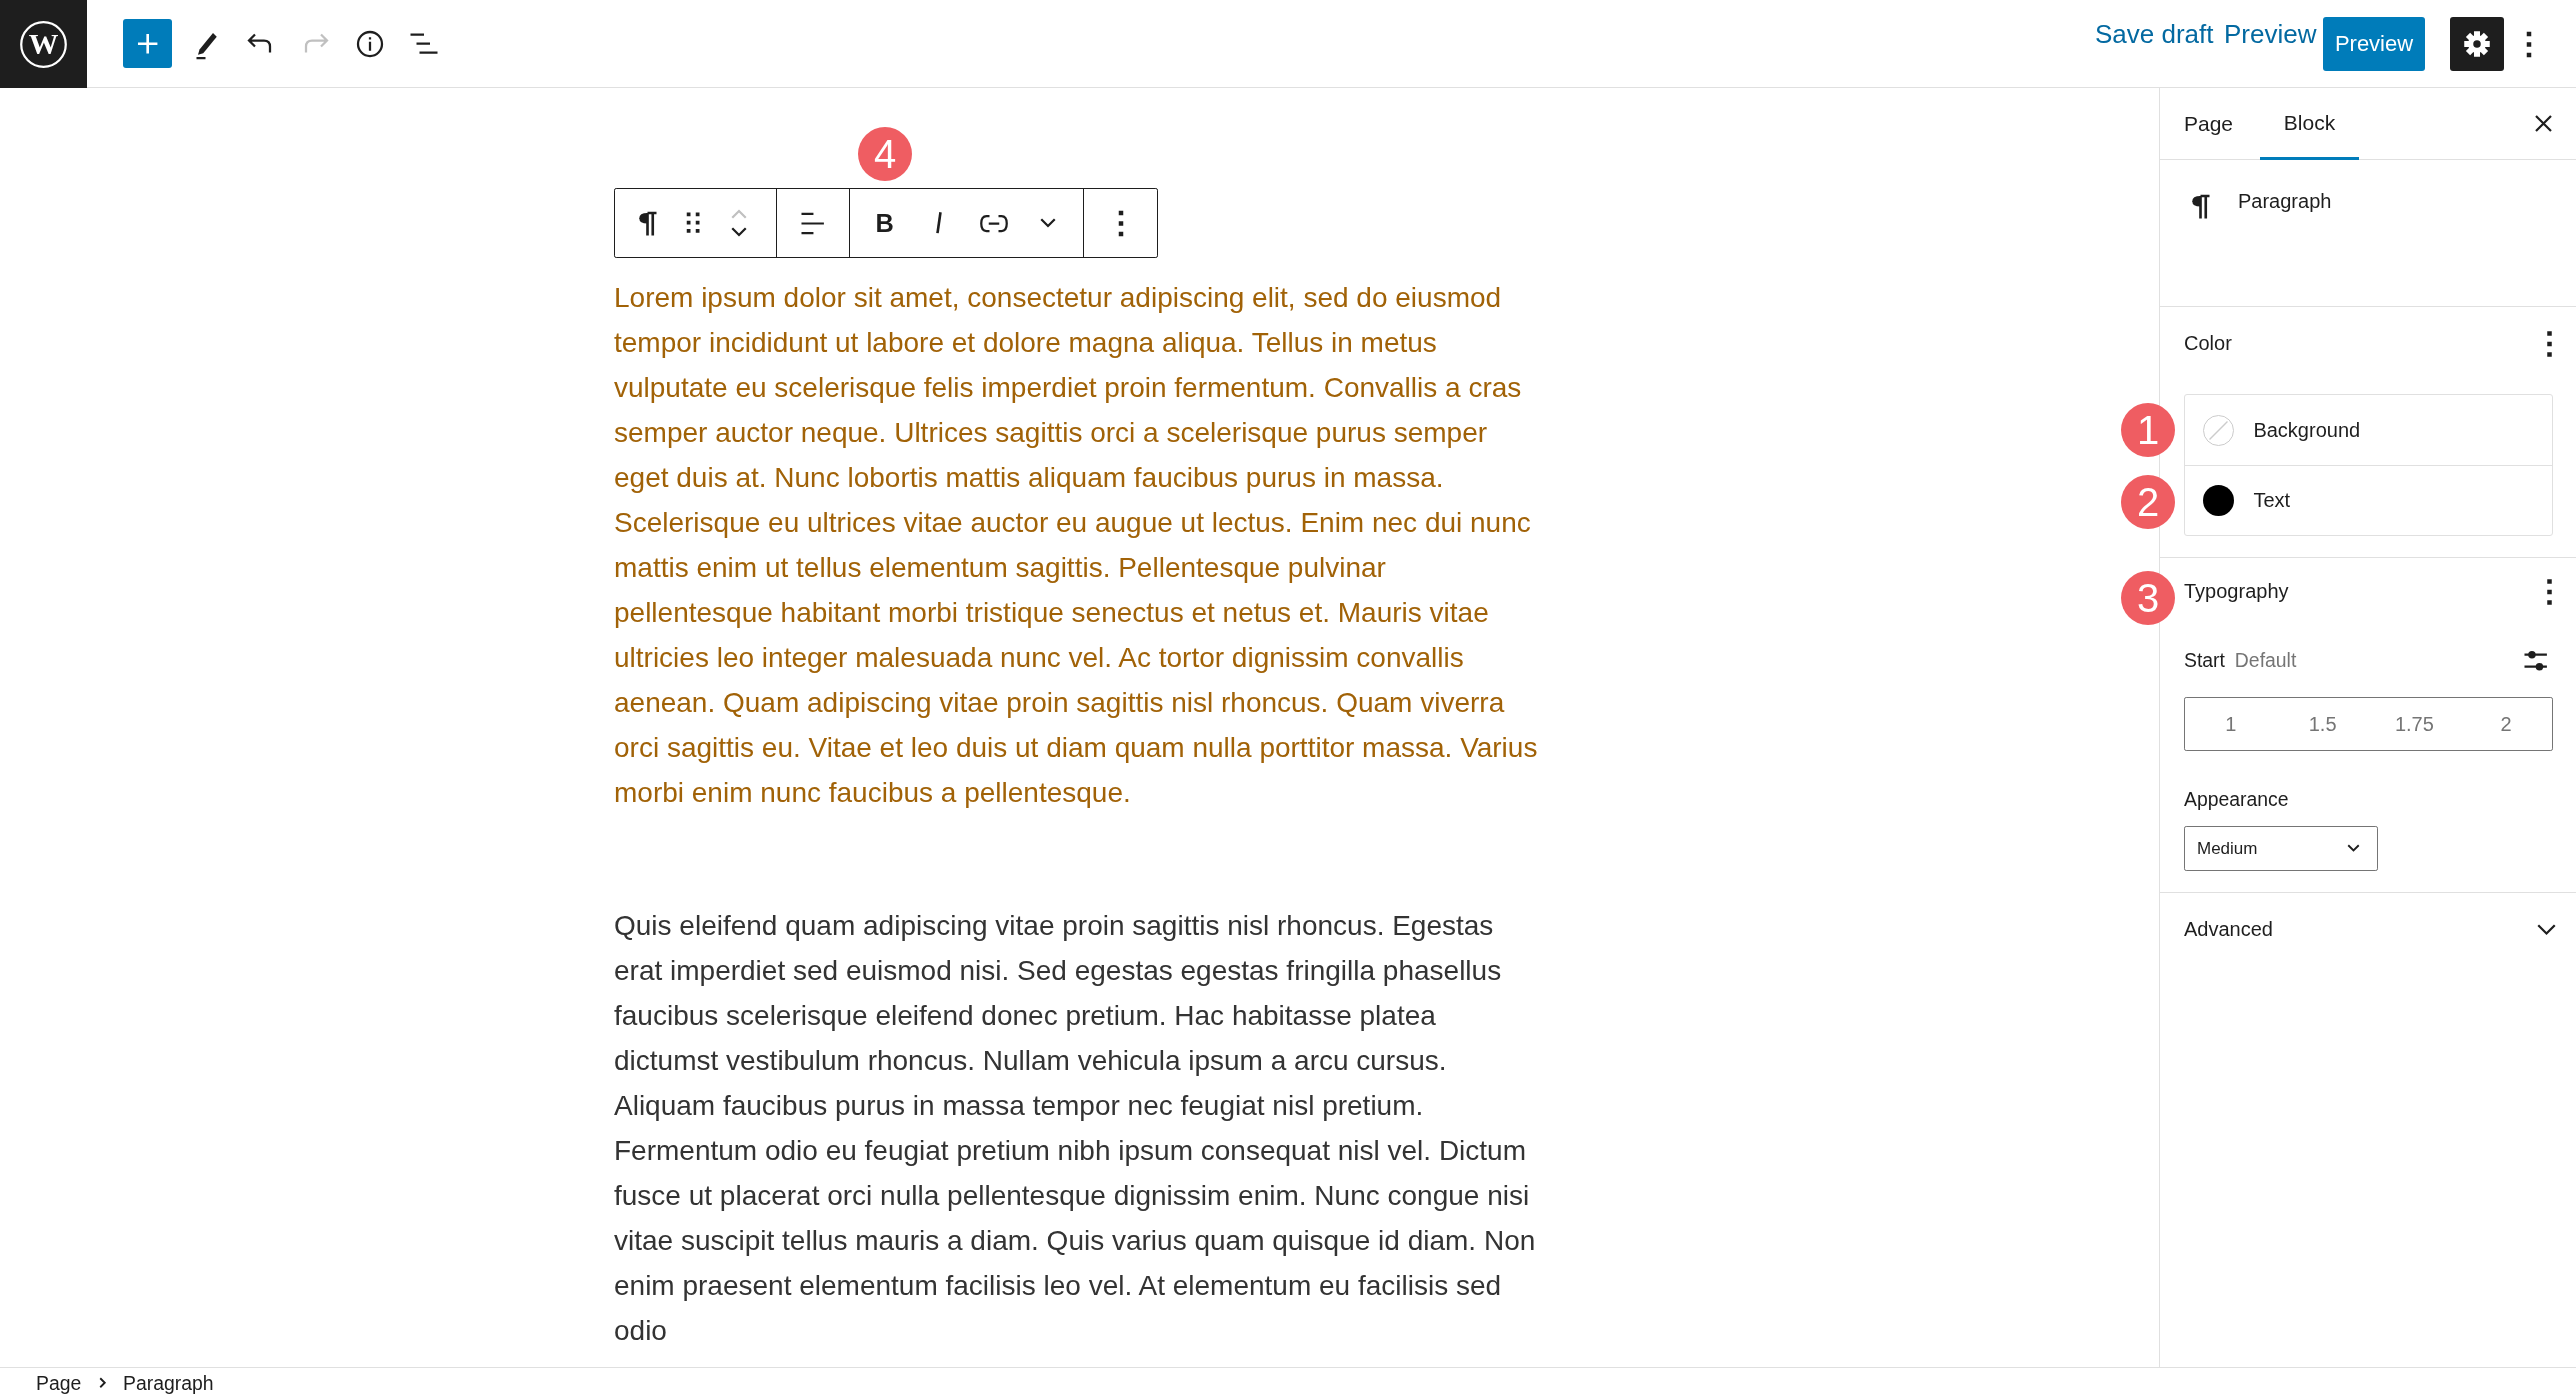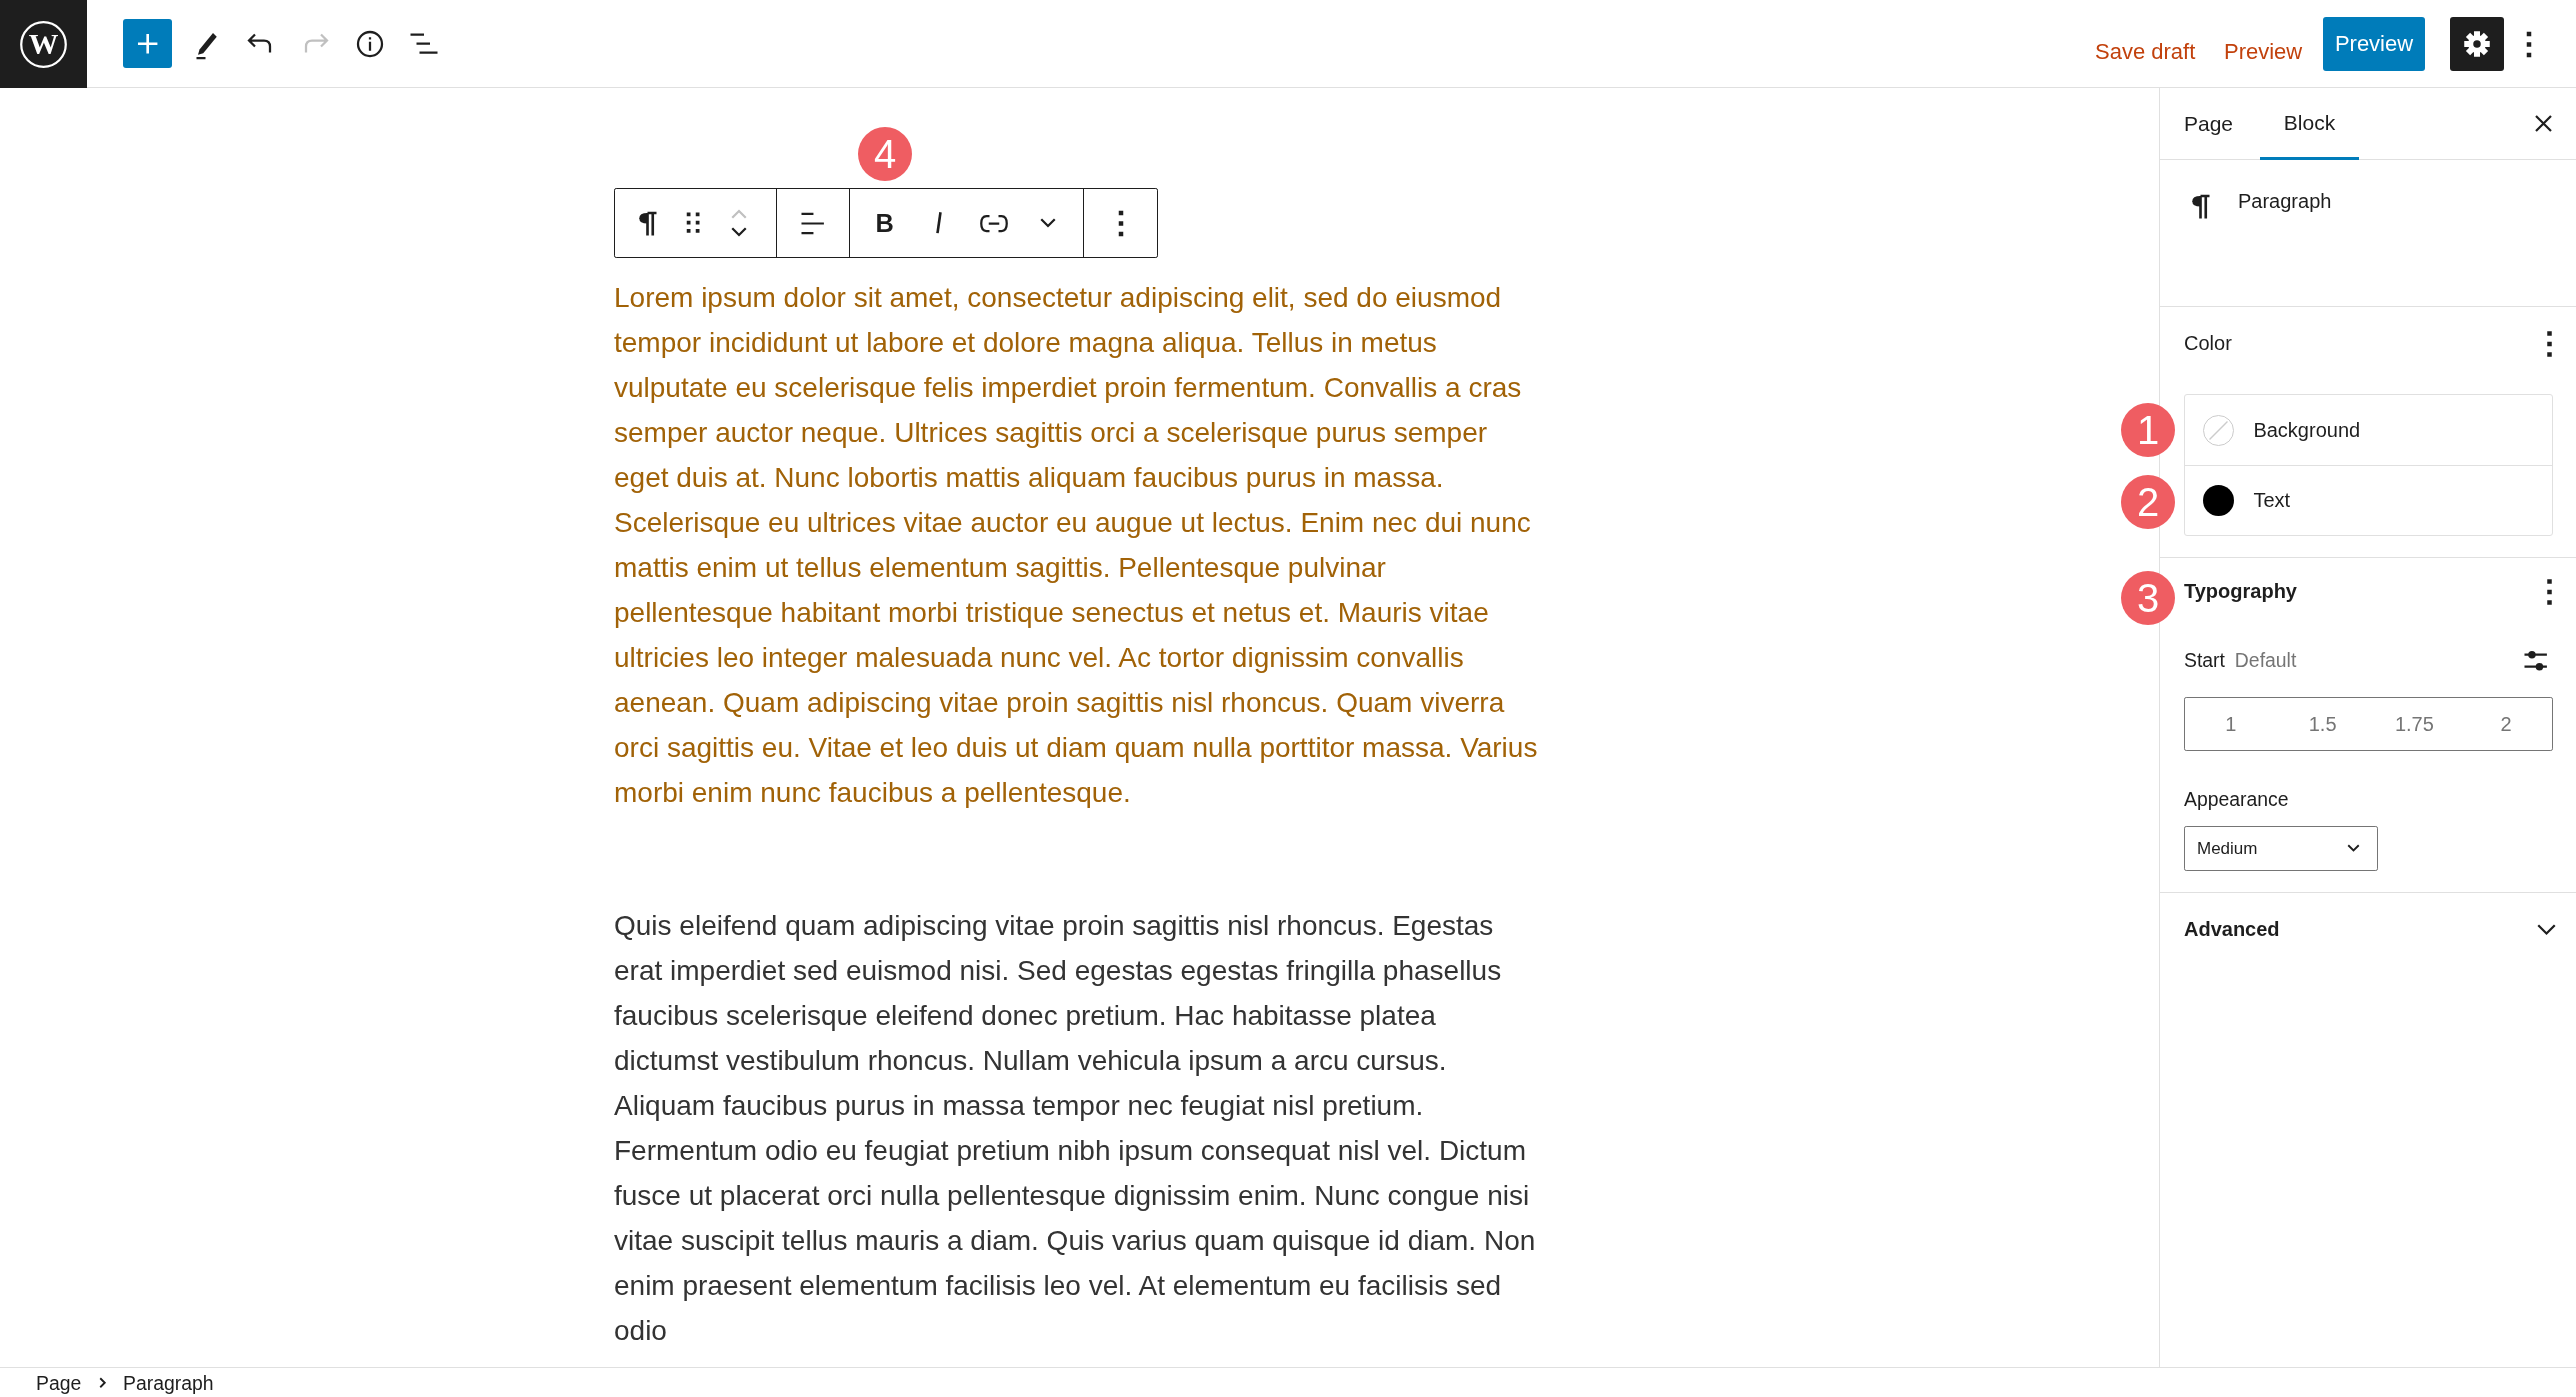--- a/index.html
+++ b/index.html
@@ -1,21 +1,21 @@
 <!DOCTYPE html>
 <html style="font-size:12px"><head>
 <meta charset="utf-8">
 <style>
 *{box-sizing:border-box;margin:0;padding:0}
 html,body{width:2576px;height:1398px;overflow:hidden;background:#fff;font-family:"Liberation Sans",sans-serif;color:#1e1e1e}
 .topbar{position:absolute;left:0;top:0;width:2576px;height:88px;border-bottom:1.5px solid #e0e0e0;background:#fff}
 .wp-logo{position:absolute;left:0;top:0;width:87px;height:88px;background:#1e1e1e;display:flex;align-items:center;justify-content:center}
 .tb-icon{position:absolute;top:19.4px;width:49px;height:49px;display:flex;align-items:center;justify-content:center}
 .add-btn{left:123px;background:#007cba;border-radius:3px}
-.btn-link{position:absolute;top:34px;font-size:22px;color:#c2410c;line-height:36px}
+.btn-link{position:absolute;top:16px;font-size:26px;color:#0369a1;line-height:36px}
 .publish{position:absolute;left:2323px;top:17px;width:102px;height:54px;background:#007cba;color:#fff;border-radius:3px;font-size:22px;display:flex;align-items:center;justify-content:center}
 .settings-btn{position:absolute;left:2450px;top:17px;width:54px;height:54px;background:#1e1e1e;border-radius:3px;display:flex;align-items:center;justify-content:center}
 .more-btn{position:absolute;left:2518px;top:22.4px;width:22.4px;height:45px;display:flex;align-items:center;justify-content:center}
 
 .canvas{position:absolute;left:0;top:90px;width:2160px;height:1278px;overflow:hidden}
 .block-toolbar{position:absolute;left:614px;top:98px;width:544px;height:70px;border:1.5px solid #1e1e1e;border-radius:2.2px;background:#fff;display:flex}
 .btg{display:flex;align-items:center;height:100%;border-right:1.5px solid #1e1e1e}
 .btg:last-child{border-right:none}
 .bti{width:54px;height:100%;display:flex;align-items:center;justify-content:center}
 .badge{position:absolute;width:54px;height:54px;border-radius:50%;background:#ef5d62;color:#fff;font-size:40px;display:flex;align-items:center;justify-content:center;font-family:"Liberation Sans",sans-serif}
@@ -24,21 +24,21 @@
 .p2{top:813px;color:#333;font-weight:300;font-family:"Liberation Sans",sans-serif;font-size:28px;letter-spacing:0}
 .p1{font-family:"Liberation Sans",sans-serif;font-size:28px;letter-spacing:0}
 
 .sidebar{position:absolute;left:2159px;top:88px;width:417px;height:1279px;border-left:1.5px solid #e0e0e0;background:#fff}
 .tabs{height:72px;border-bottom:1.5px solid #e0e0e0;position:relative}
 .tab{position:absolute;top:0;height:72px;font-size:21px;display:flex;align-items:center}
 .tab.active{border-bottom:3.7px solid #007cba;height:72px}
 .close-x{position:absolute;right:19.4px;top:22.4px;width:27px;height:27px}
 .block-card{height:147px;border-bottom:1.5px solid #e0e0e0;position:relative}
 .section{border-bottom:1.5px solid #e0e0e0;position:relative}
-.sec-title{position:absolute;left:24px;font-size:20px;font-weight:bold}
+.sec-title{position:absolute;left:24px;font-size:20px;font-weight:normal}
 .kebab{position:absolute;right:19.4px;width:15px;height:30px}
 .color-box{position:absolute;left:24px;top:87px;width:369px;height:142px;border:1.5px solid #e0e0e0;border-radius:3px}
 .color-row{height:70px;display:flex;align-items:center;padding-left:18px;font-size:20px}
 .color-row+.color-row{border-top:1.5px solid #e0e0e0}
 .swatch{width:31px;height:31px;border-radius:50%;margin-right:19.4px}
 .seg{position:absolute;left:24px;top:139px;width:369px;height:54px;border:1.5px solid #757575;border-radius:2.2px;display:flex}
 .seg div{flex:1;display:flex;align-items:center;justify-content:center;font-size:20px;color:#757575}
 .select{position:absolute;left:24px;top:268px;width:194px;height:45px;border:1.5px solid #757575;border-radius:2.2px;font-size:17px;display:flex;align-items:center;padding-left:12px}
 .breadcrumb{position:absolute;left:0;top:1367px;width:2576px;height:31px;border-top:1.5px solid #e0e0e0;background:#fff;font-size:19.4px;display:flex;align-items:center;padding-left:36px}
 </style>

